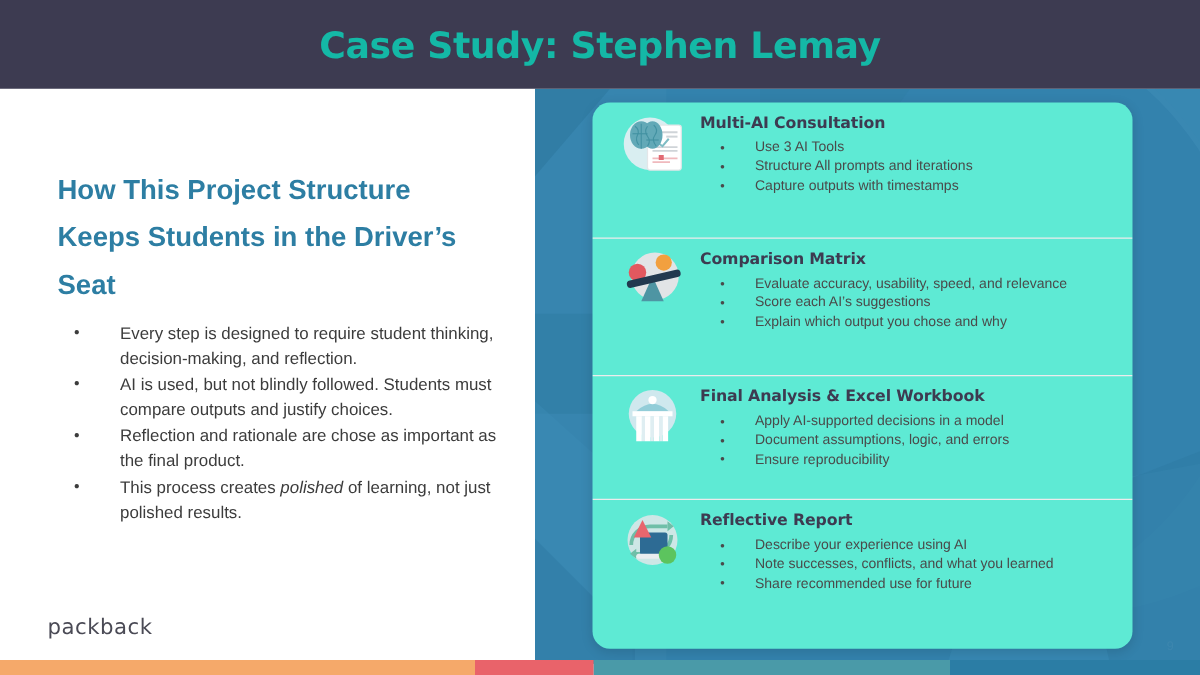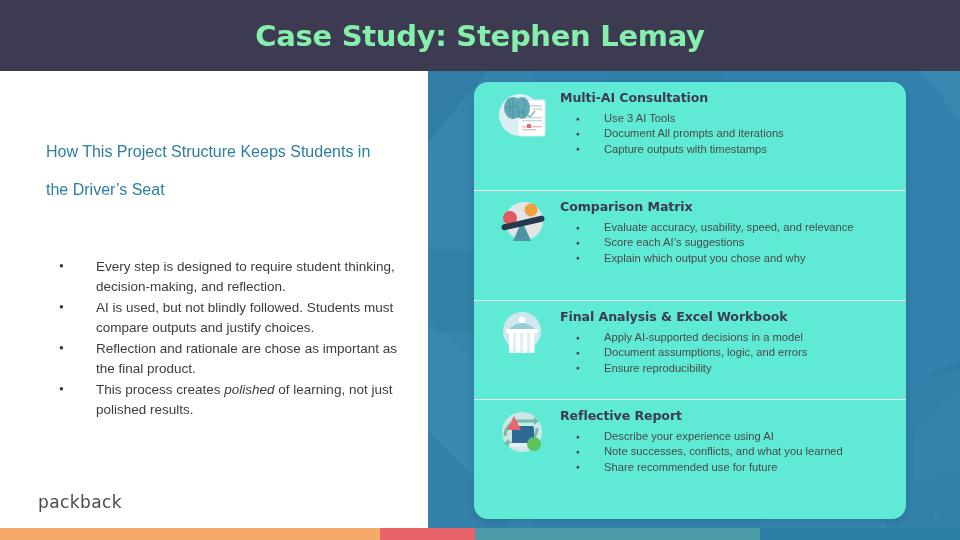--- a/index.html
+++ b/index.html
@@ -30,21 +30,21 @@
     background: #3d3b51;
     z-index: 30;
   }
   .header-title {
     position: absolute;
     left: 0; top: 0;
     width: 960px; height: 71px;
     display: flex;
     align-items: center;
     justify-content: center;
-    color: #86efac;
+    color: #14b8a6;
     font-size: 29px;
     font-weight: bold;
     letter-spacing: -0.3px;
     font-family: "DejaVu Sans", sans-serif;
   }
 
   
   .right-panel {
     position: absolute;
     left: 428px; top: 71px;
@@ -62,22 +62,22 @@
     width: 428px; height: 457px;
     background: #ffffff;
     z-index: 6;
   }
 
   .left-heading {
     position: absolute;
     left: 46px; top: 62px;
     width: 350px;
     color: #2d7ea3;
-    font-size: 16px;
-    font-weight: normal;
+    font-size: 22px;
+    font-weight: bold;
     line-height: 38px;
     font-family: "Liberation Sans", sans-serif;
   }
 
   .left-bullets {
     position: absolute;
     left: 54px; top: 186px;
     width: 350px;
     list-style: none;
     margin: 0;
@@ -275,21 +275,21 @@
             <path d="M30 12 q4 4 1 8 q-3 4 1 9"></path>
             <path d="M13 19 h12"></path>
             <path d="M24 24 h10"></path>
           </g>
         </svg>
       </div>
       <div class="row-body">
         <div class="row-title">Multi-AI Consultation</div>
         <ul class="row-bullets">
           <li>Use 3 AI Tools</li>
-          <li>Document All prompts and iterations</li>
+          <li>Structure All prompts and iterations</li>
           <li>Capture outputs with timestamps</li>
         </ul>
       </div>
     </div>
 
     <div class="card-row" style="height:110px;">
       <div class="row-icon">
         <svg width="58" height="58" viewBox="0 0 58 58">
           <circle cx="31" cy="24" r="19" fill="#e2e4e6"></circle>
           <circle cx="38" cy="13" r="6.5" fill="#f2a03f"></circle>

